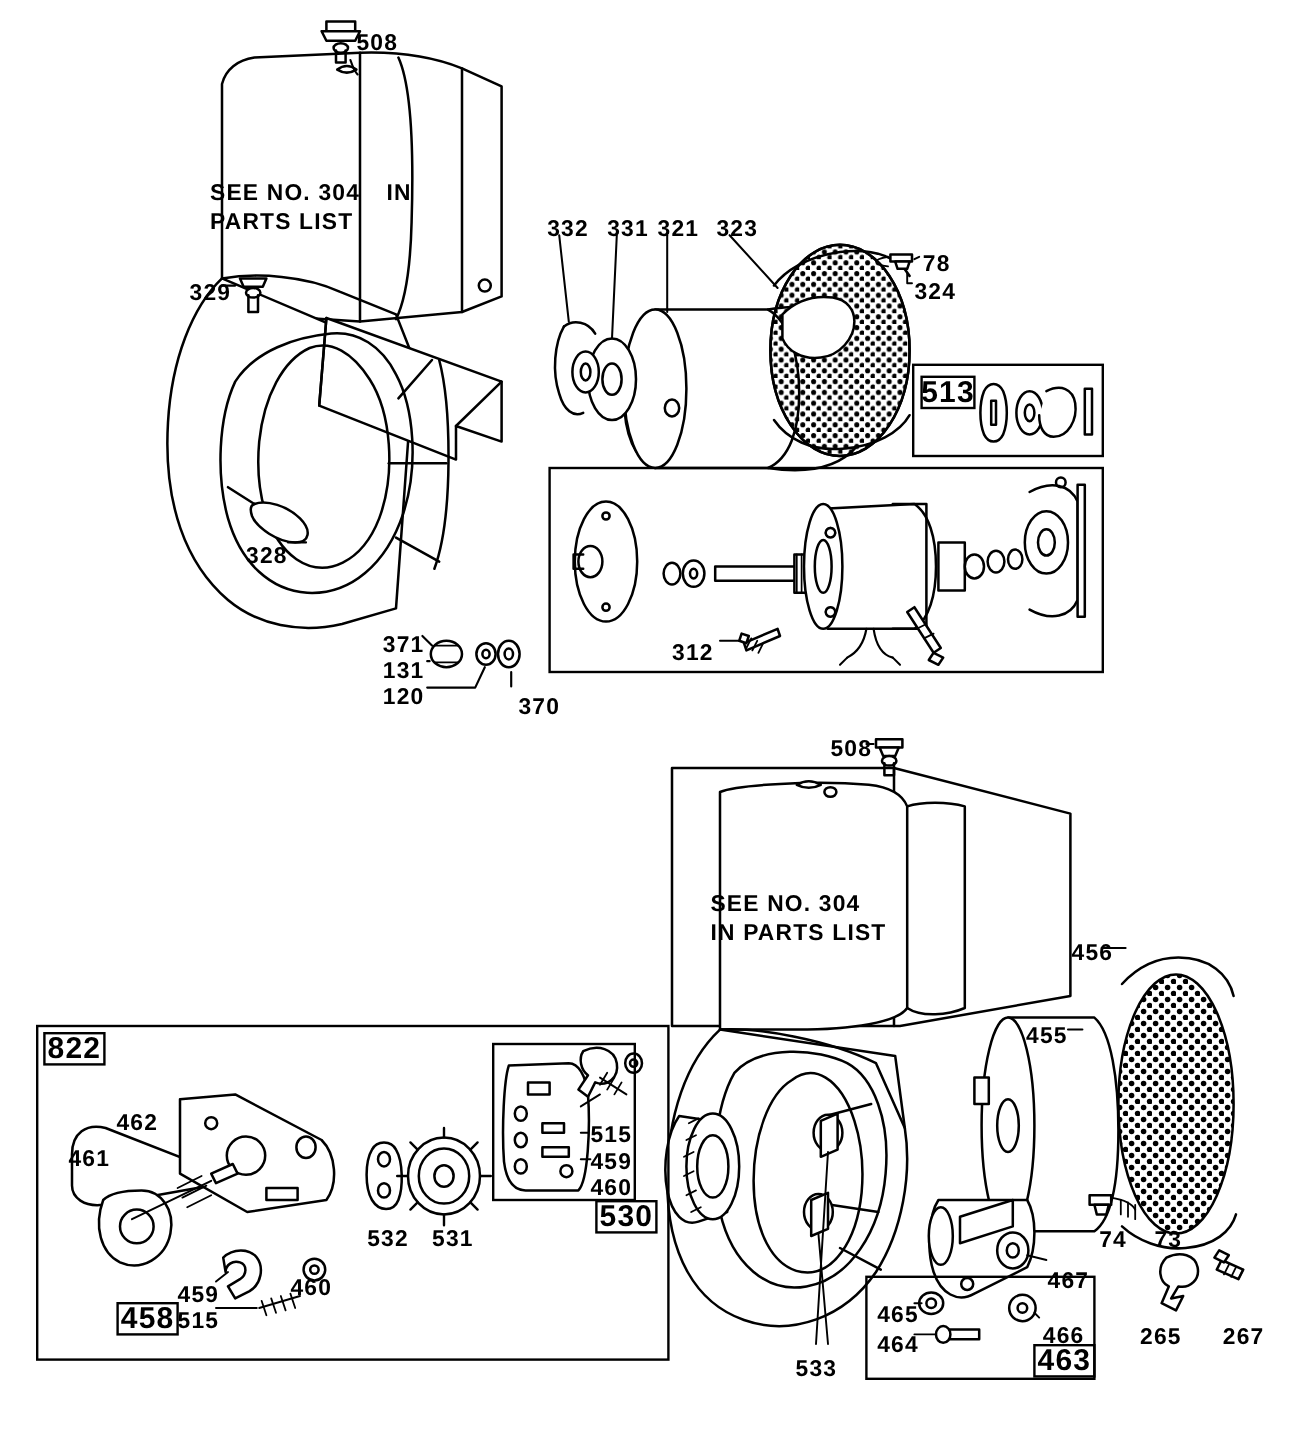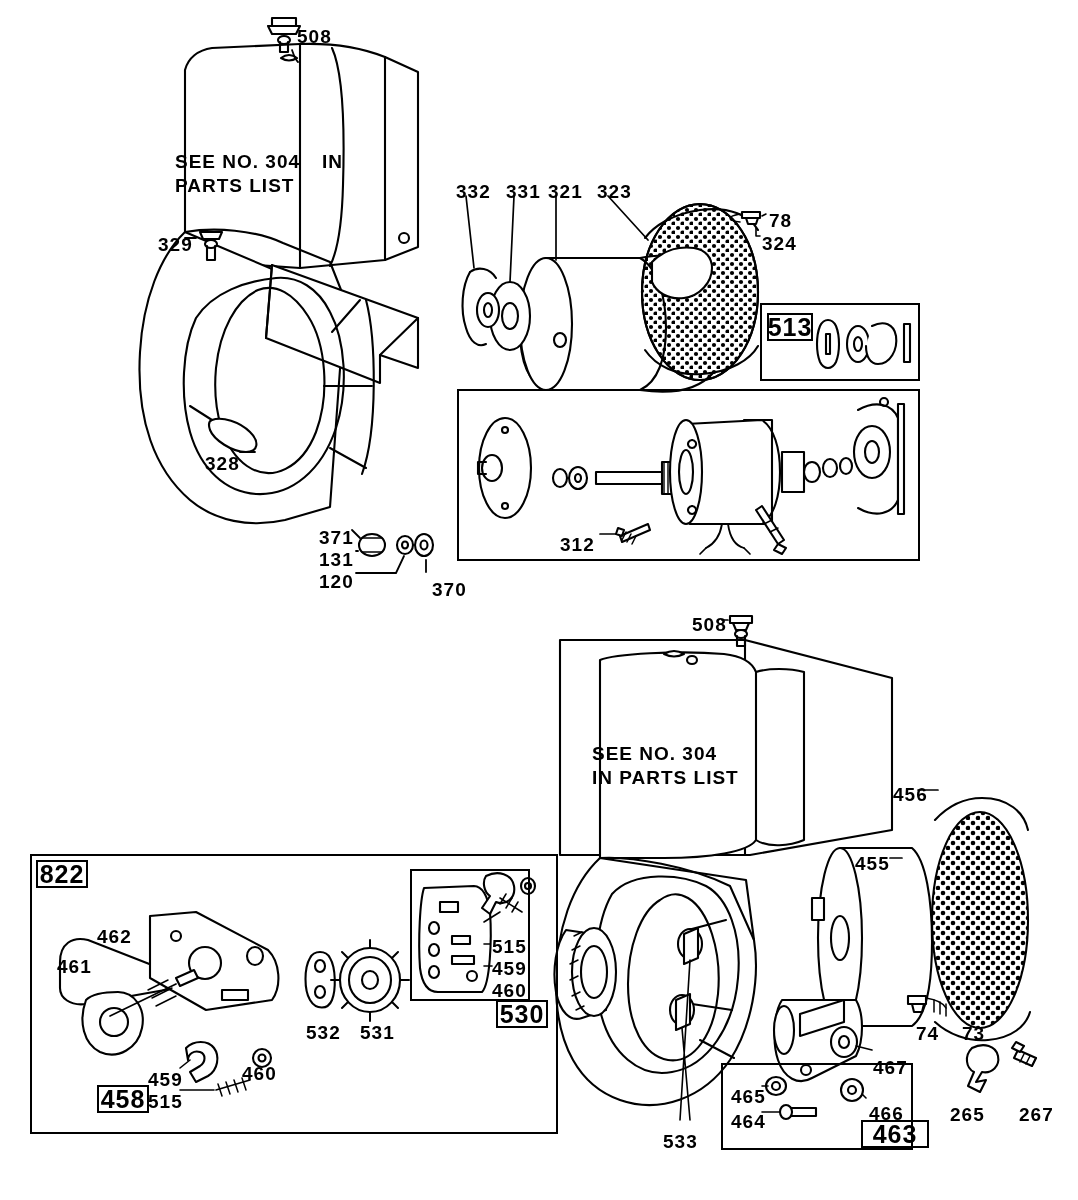--- a/index.html
+++ b/index.html
@@ -333,21 +333,21 @@
     </div>
   <div class="boxed" style="left:36px; top:860px; width:52px; height:28px;">
       <span>822</span>
     </div>
   <div class="boxed" style="left:496px; top:1000px; width:52px; height:28px;">
       <span>530</span>
     </div>
   <div class="boxed" style="left:62px; top:1085px; width:52px; height:28px;margin-left:35px;">
       <span>458</span>
     </div>
-  <div class="boxed" style="left:861px; top:1120px; width:68px; height:28px;">
+  <div class="boxed" style="left:861px; top:1120px; width:52px; height:28px;">
       <span>463</span>
     </div>
 
   <div class="panel" style="left:760px; top:303px; width:160px; height:78px;"></div>
   <div class="panel" style="left:457px; top:389px; width:463px; height:172px;"></div>
   <div class="panel" style="left:30px; top:854px; width:528px; height:280px;"></div>
   <div class="panel" style="left:410px; top:869px; width:120px; height:132px;"></div>
   <div class="panel" style="left:721px; top:1063px; width:192px; height:87px;"></div>
 
   <div class="lbl multiline" style="left:175px; top:150px;"><span>SEE NO. 304

